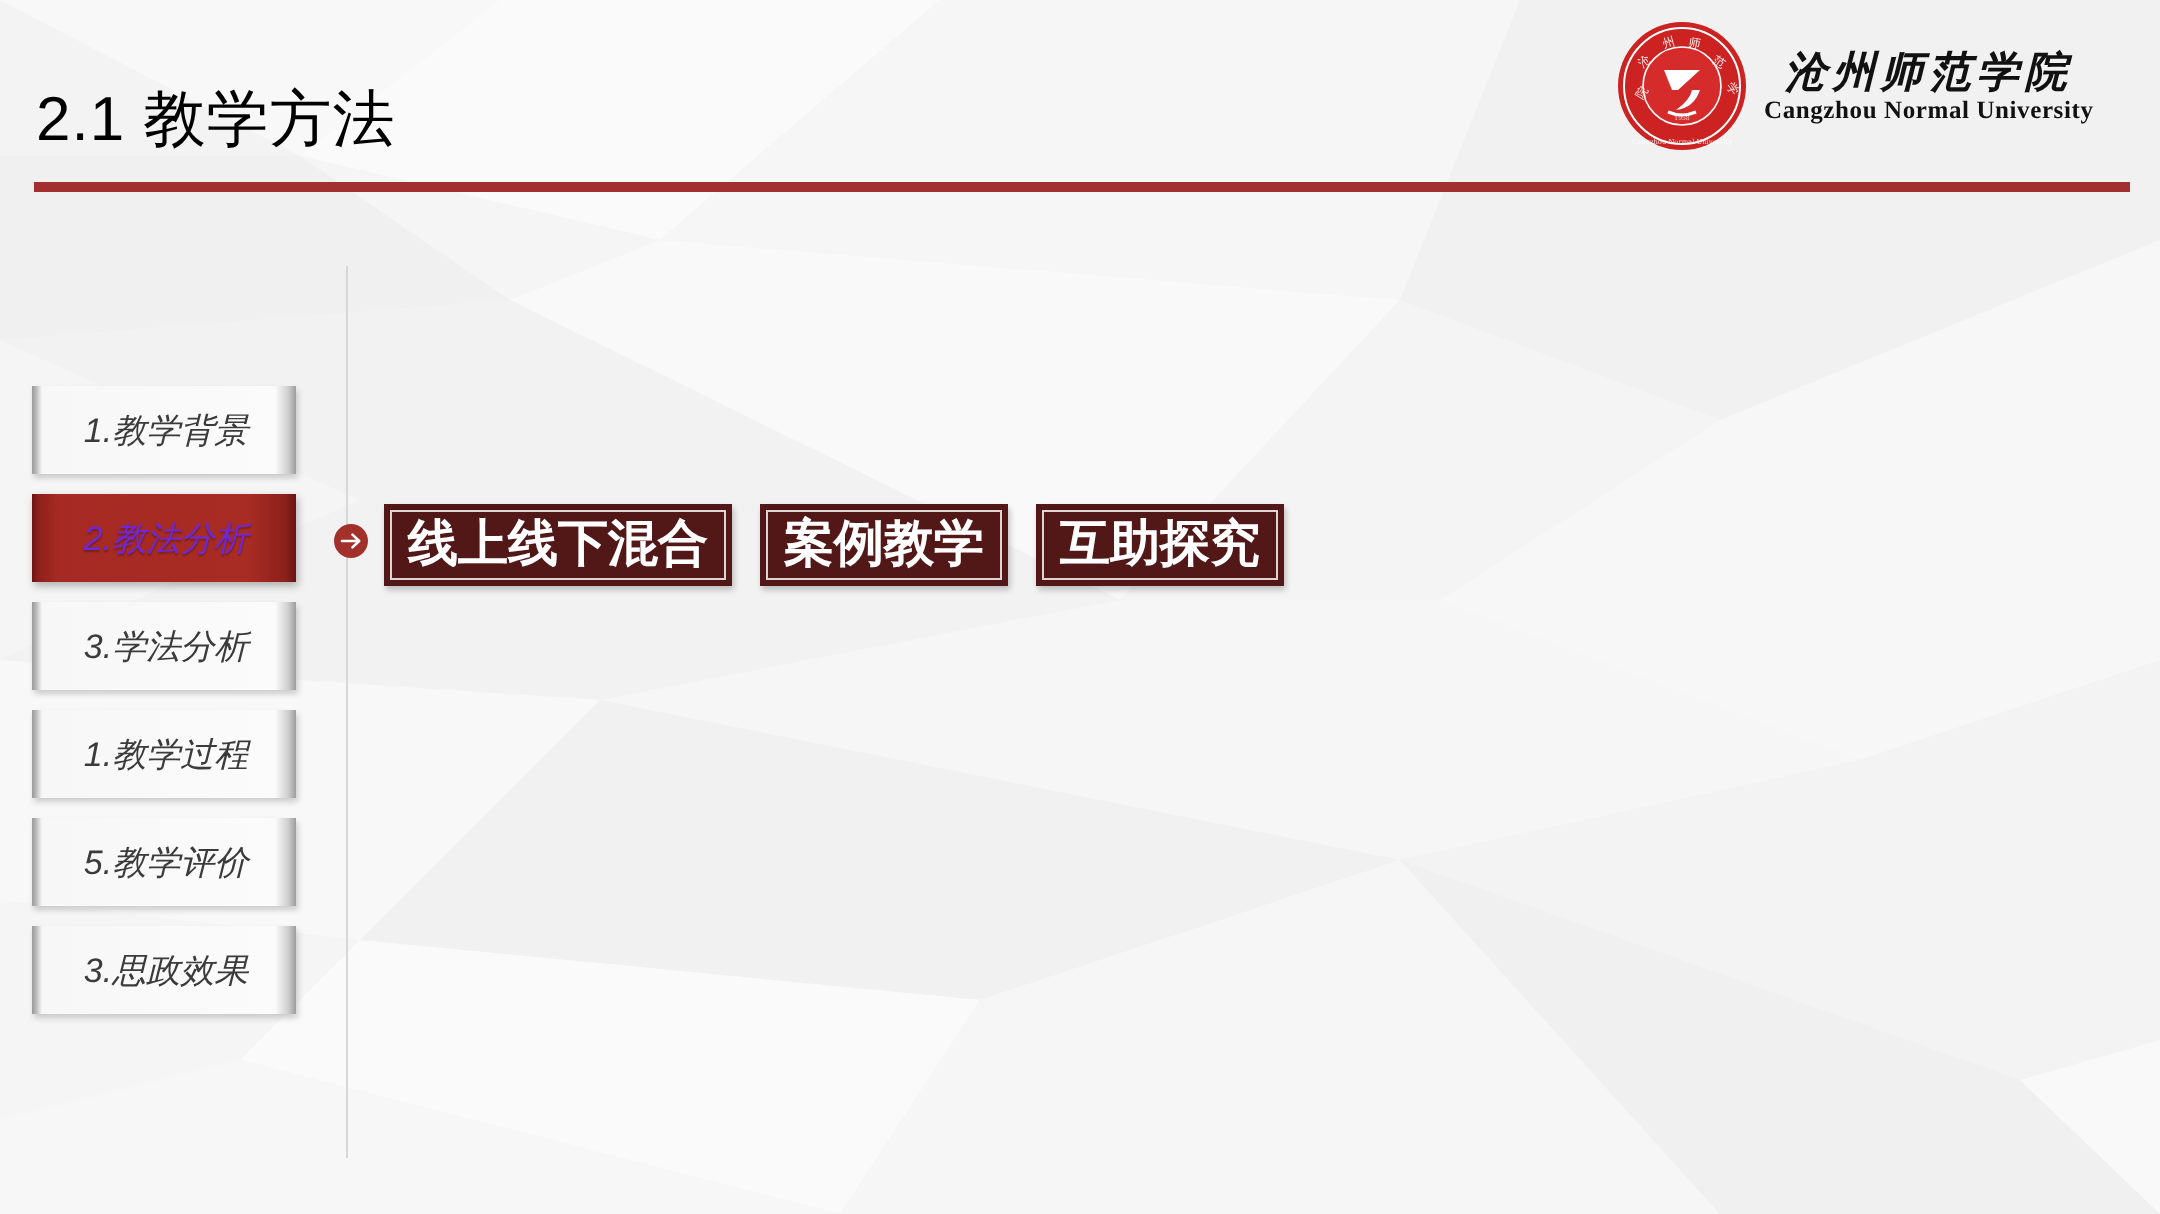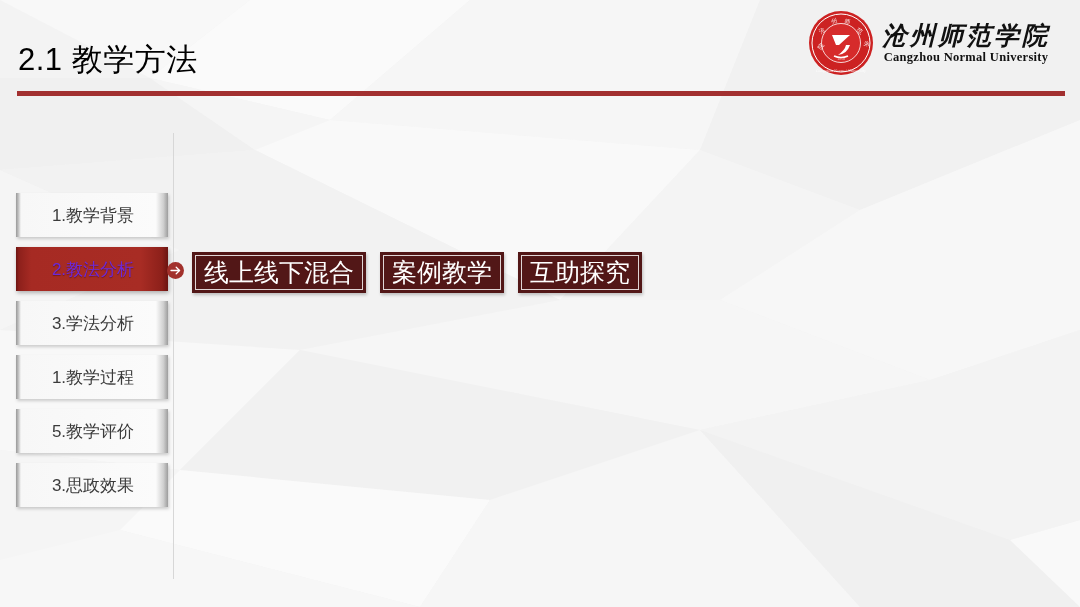--- a/index.html
+++ b/index.html
@@ -65,21 +65,21 @@
   }
   .wordmark {
     display: flex;
     flex-direction: column;
     align-items: center;
     justify-content: center;
     padding-top: 2px;
   }
   .wordmark-cn {
     font-family: "DejaVu Serif", serif;
-    font-size: 25px;
+    font-size: 21px;
     font-weight: 700;
     font-style: italic;
     color: #111111;
     letter-spacing: 3px;
     line-height: 1.05;
     white-space: nowrap;
   }
   .wordmark-en {
     font-family: "Liberation Serif", "DejaVu Serif", serif;
     font-size: 12.5px;
@@ -92,26 +92,27 @@
   }
 
   
   .sidebar {
     position: absolute;
     left: 16px;
     top: 193px;
   }
   .nav-item {
     position: relative;
-    width: 152px;
+    width: 132px;
     height: 44px;
     margin-bottom: 10px;
     display: flex;
     align-items: center;
     box-sizing: border-box;
+    font-style: italic;
   }
   .nav-item .face {
     position: absolute;
     inset: 0;
     box-sizing: border-box;
     background: linear-gradient(90deg,
         #9a9a9a 0px, #b9b9b9 2px, #f7f7f7 5px,
         #fbfbfb 92%, #cfcfcf 97%, #9d9d9d 100%);
     box-shadow: 1px 2px 3px rgba(0,0,0,0.18);
   }
@@ -175,20 +176,21 @@
   .tag {
     position: relative;
     height: 41px;
     box-sizing: border-box;
     background: #521717;
     padding: 0 9px;
     display: flex;
     align-items: center;
     justify-content: center;
     box-shadow: 1px 2px 3px rgba(0,0,0,0.22);
+    font-weight: bold;
   }
   .tag::after {
     content: "";
     position: absolute;
     left: 3px;
     top: 3px;
     right: 3px;
     bottom: 3px;
     border: 1px solid rgba(255,255,255,0.82);
     pointer-events: none;

